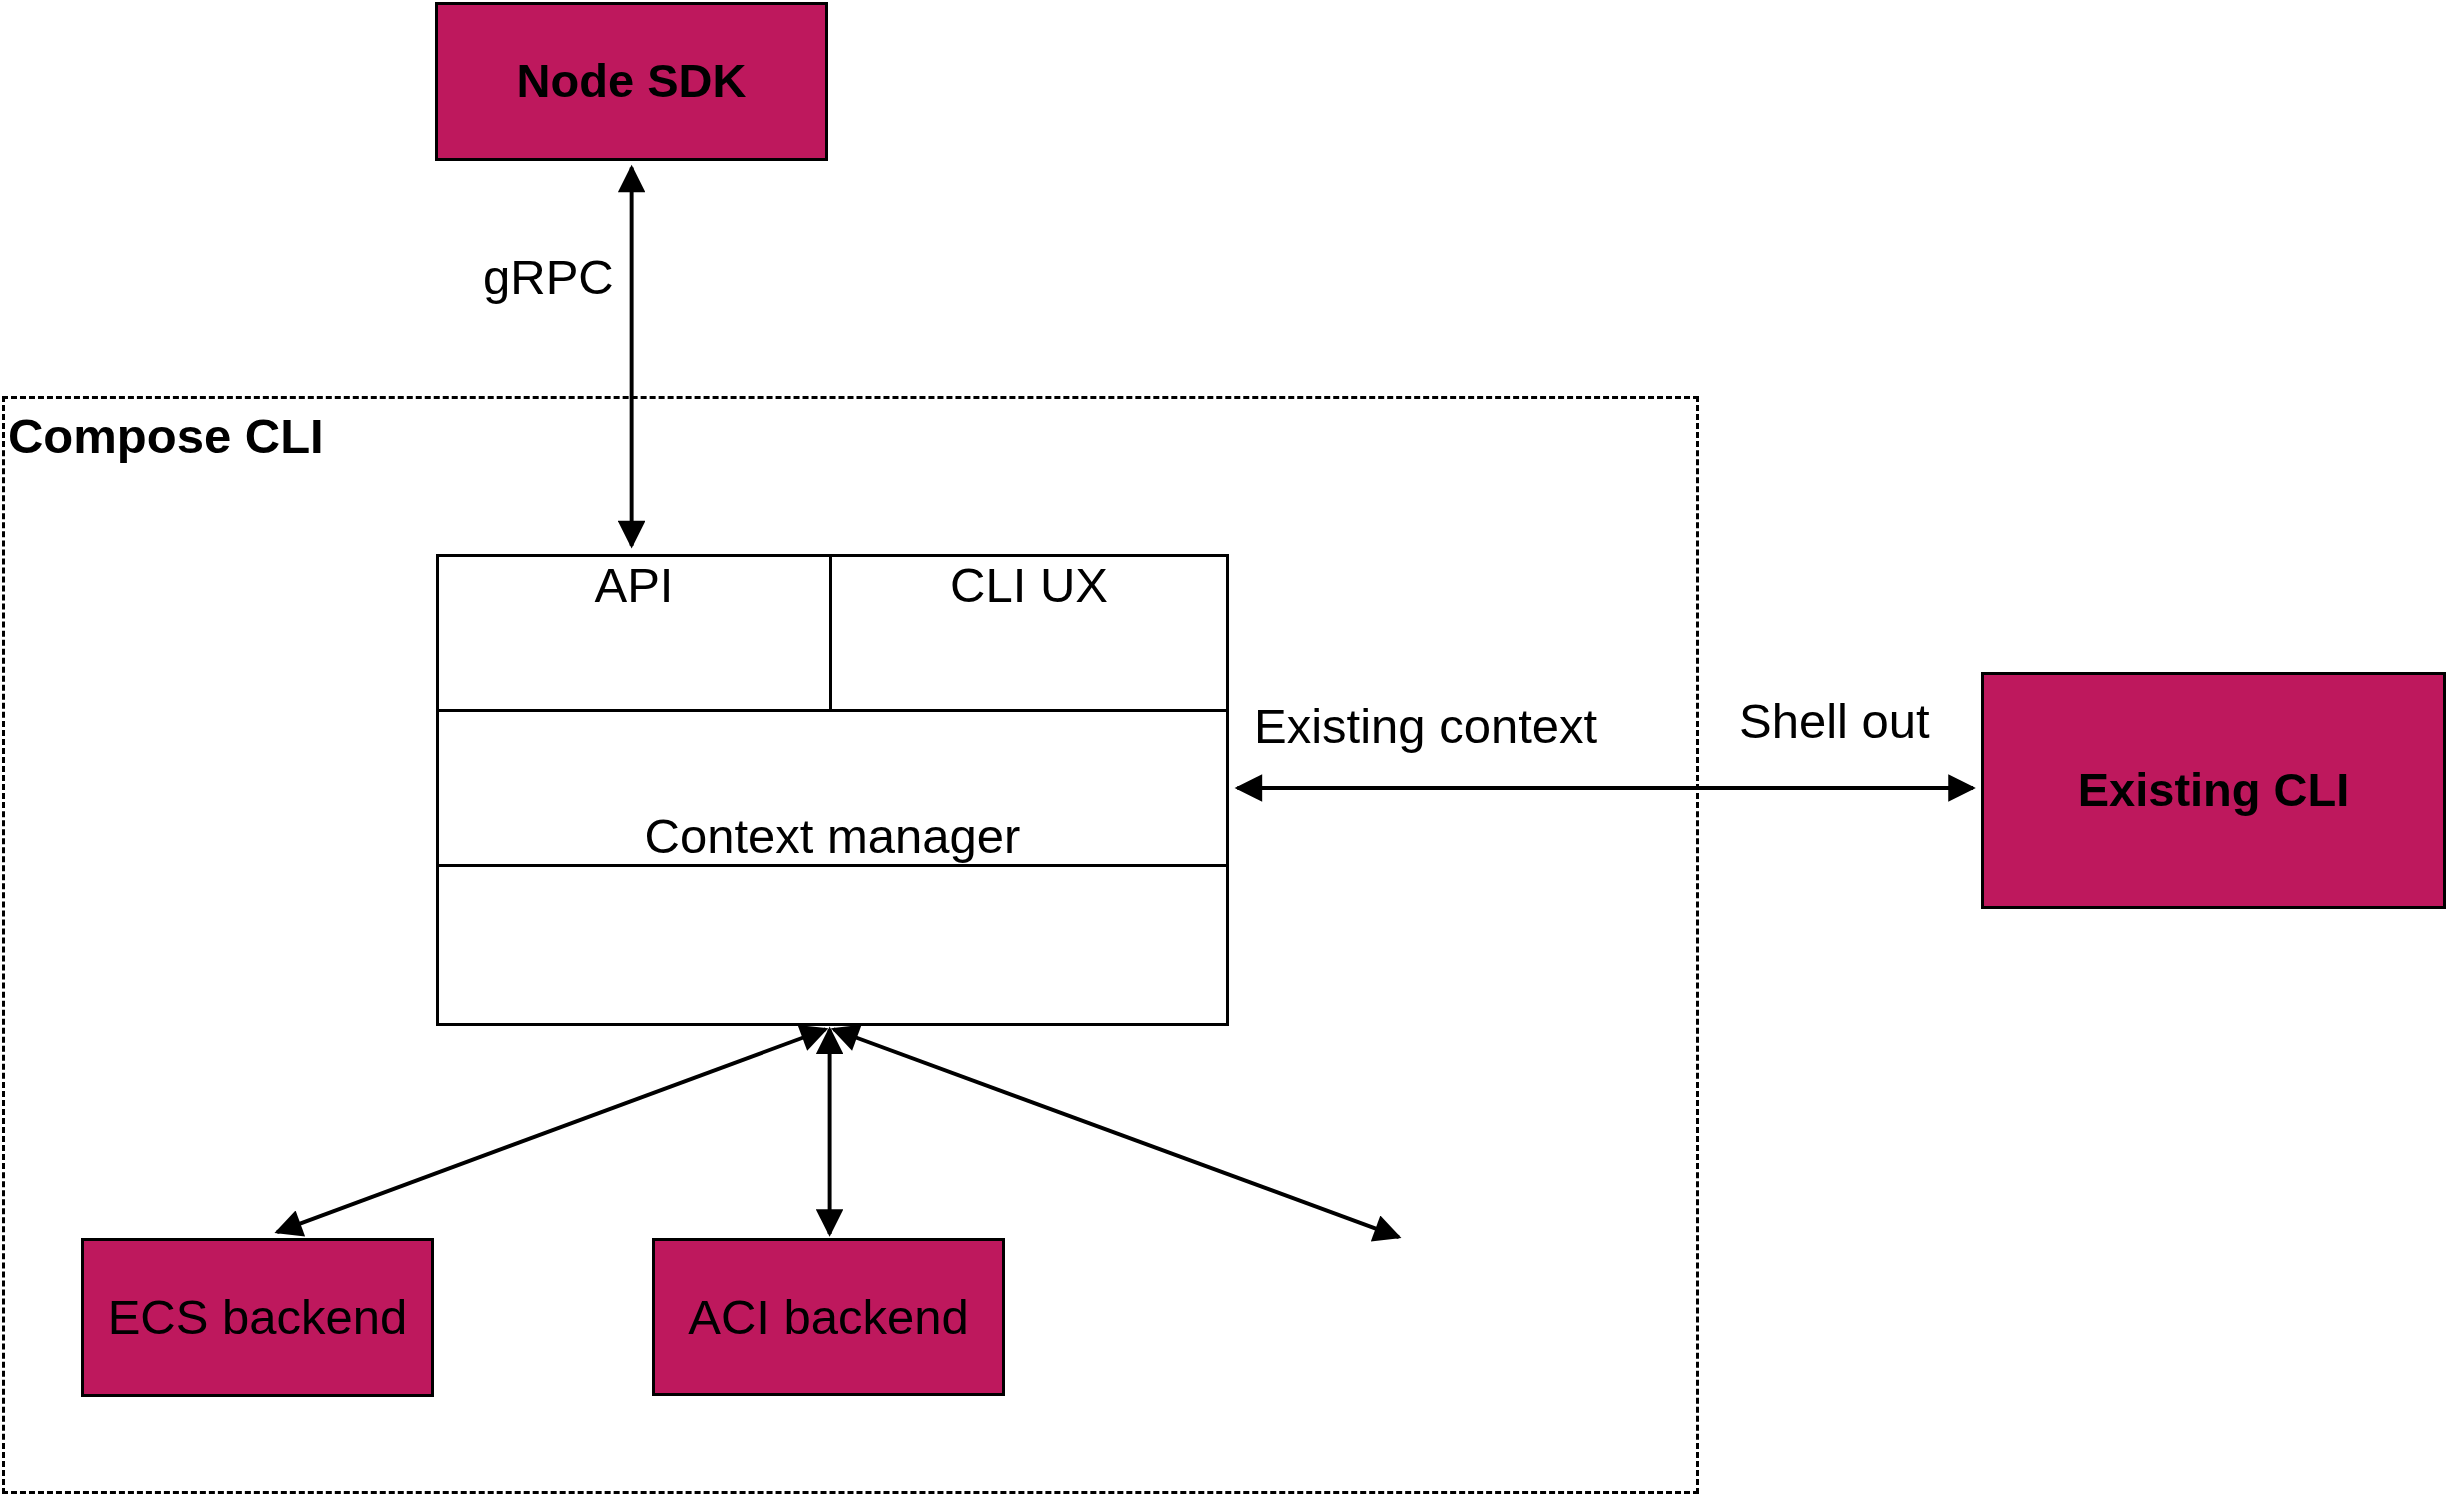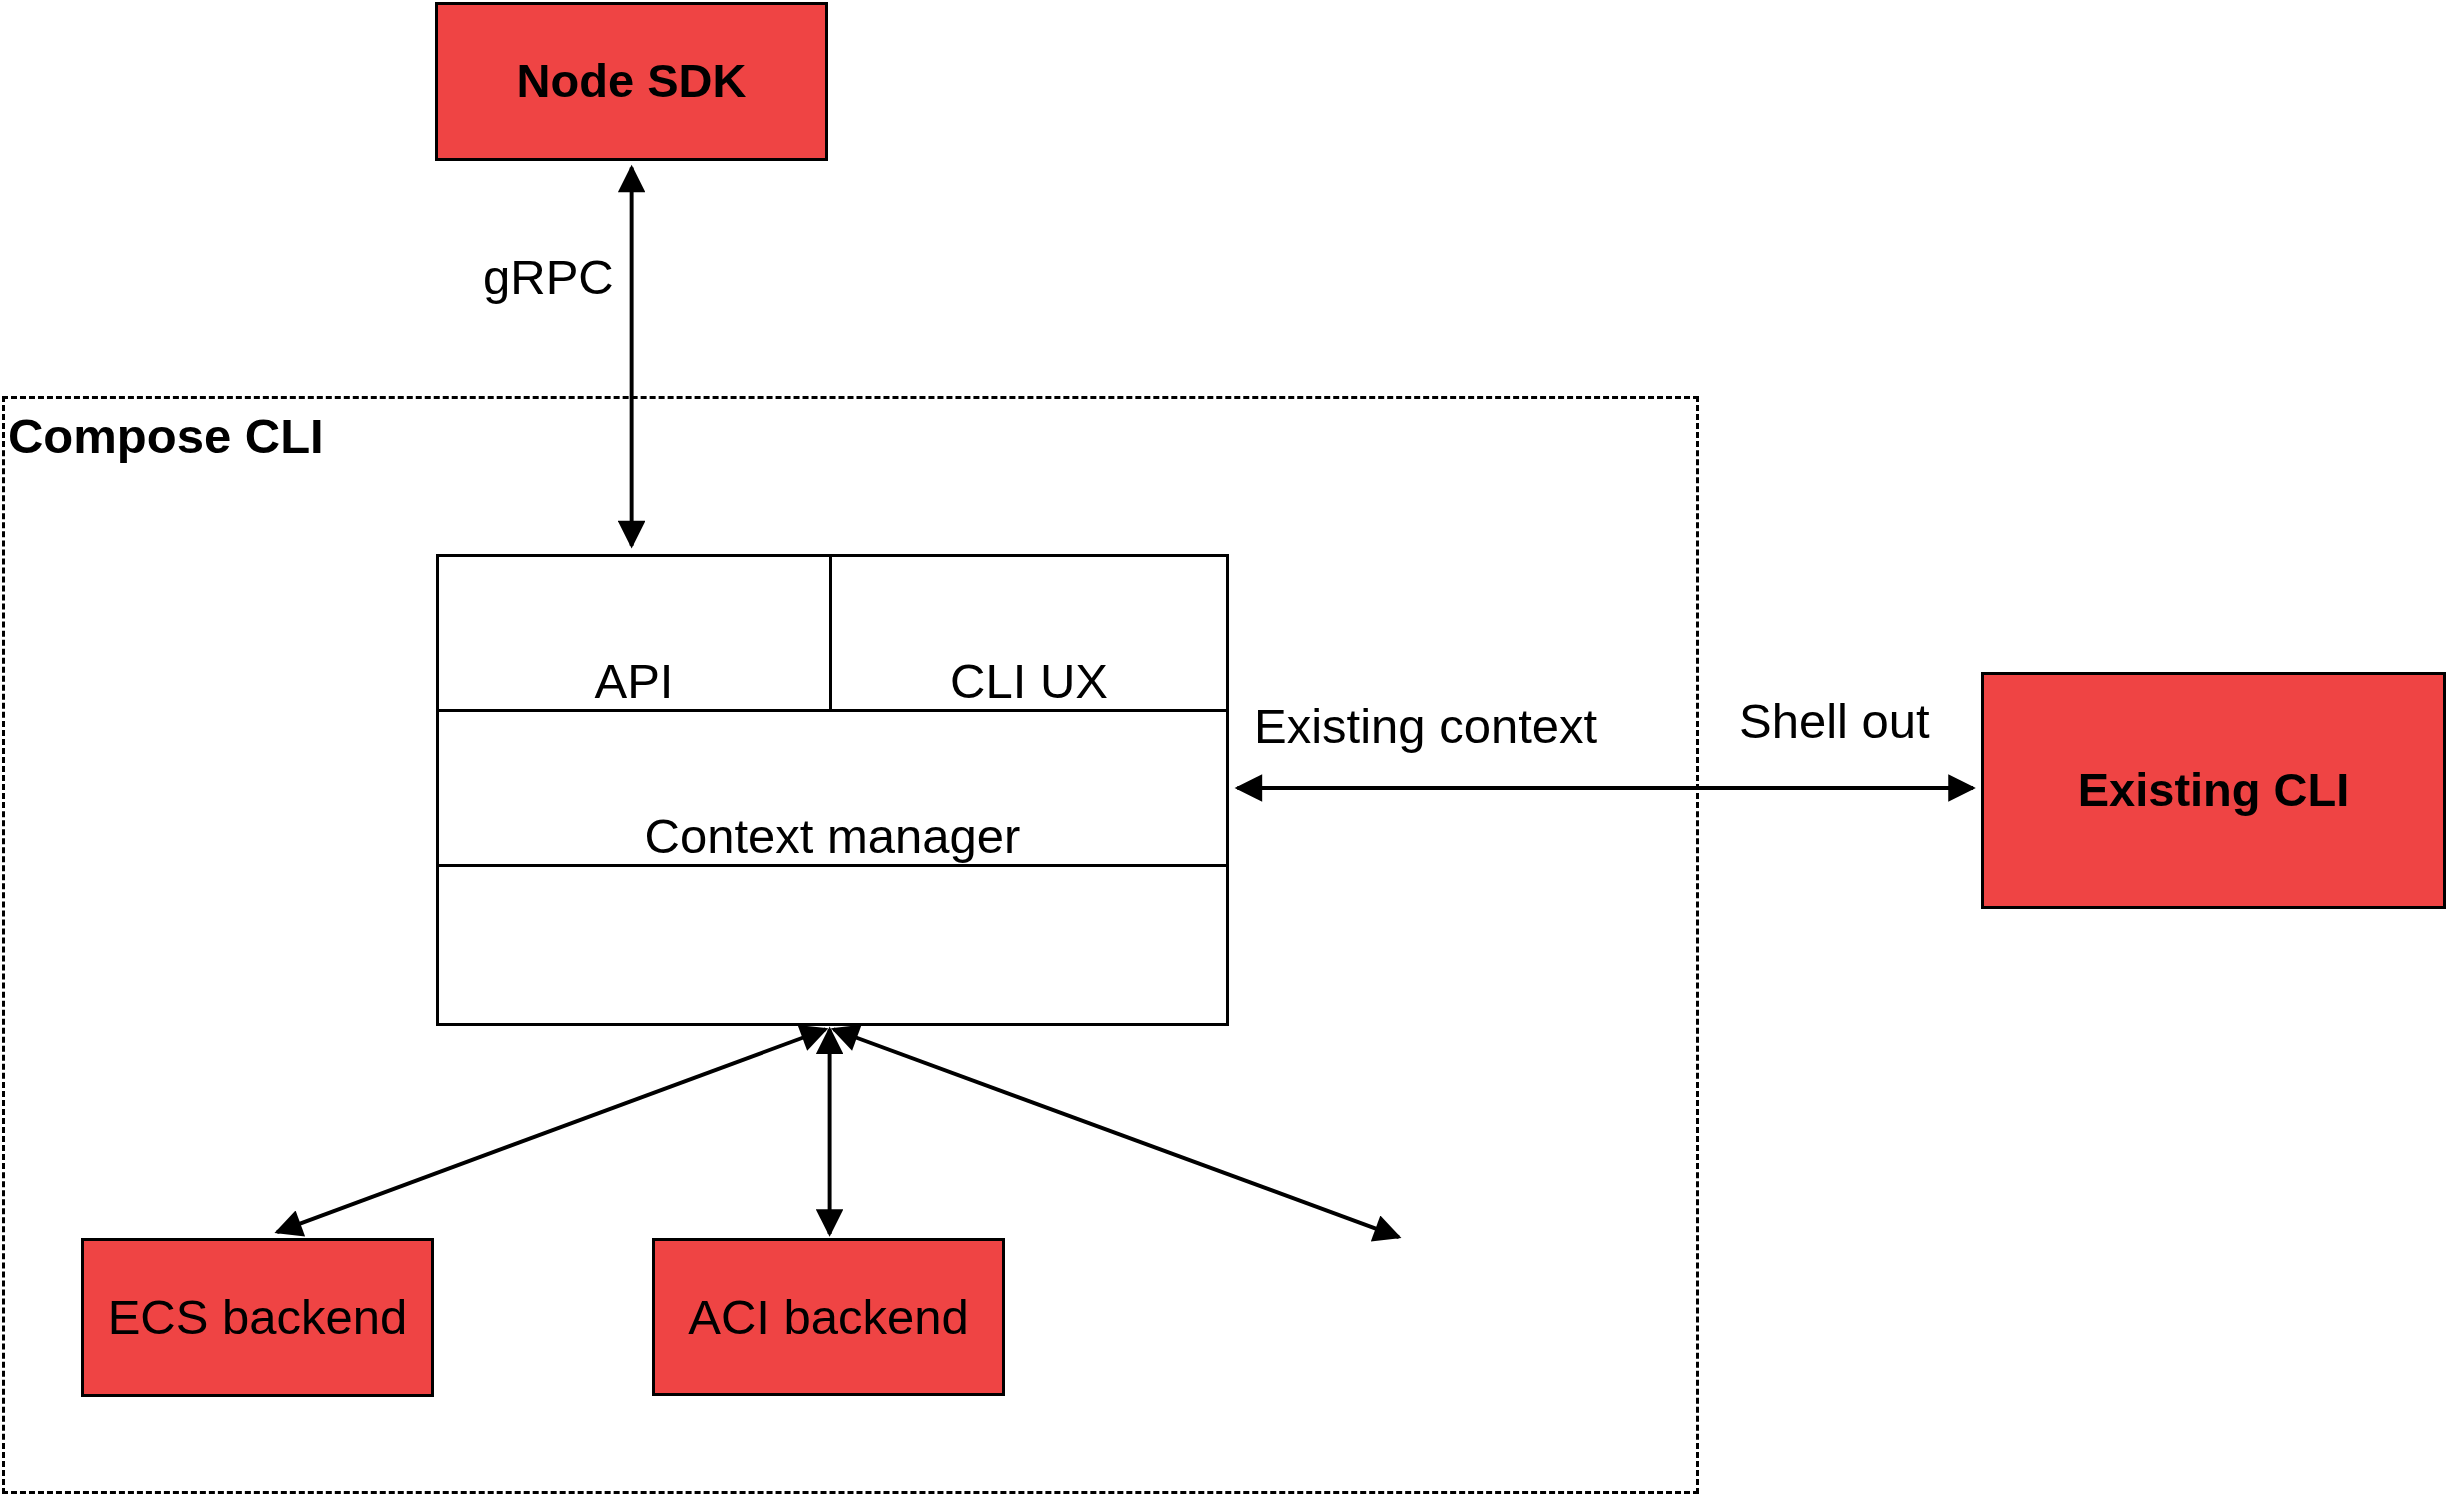--- a/index.html
+++ b/index.html
@@ -13,21 +13,21 @@
     height: 1501px;
     background: #ffffff;
     font-family: "Liberation Sans", sans-serif;
     color: #000000;
     overflow: hidden;
   }
   .box {
     position: absolute;
     box-sizing: border-box;
     border: 3.9px solid #000000;
-    background: #ef4444;
+    background: #be185d;
     display: flex;
     align-items: center;
     justify-content: center;
     text-align: center;
     font-size: 49px;
     line-height: 1.15;
   }
   .box.bold { font-weight: bold; font-size: 47px; }
   .edge-label {
     position: absolute;
@@ -58,21 +58,21 @@
     flex-direction: column;
   }
   #compound-box .row1 {
     height: 155px;
     display: flex;
     border-bottom: 3.9px solid #000000;
     box-sizing: border-box;
   }
   #compound-box .cell {
     display: flex;
-    align-items: flex-end;
+    align-items: flex-start;
     justify-content: center;
     font-size: 49px;
     box-sizing: border-box;
   }
   #compound-box .cell.api {
     width: 393px;
     border-right: 3.9px solid #000000;
   }
   #compound-box .cell.cliux { flex: 1; }
   #compound-box .row2 {

